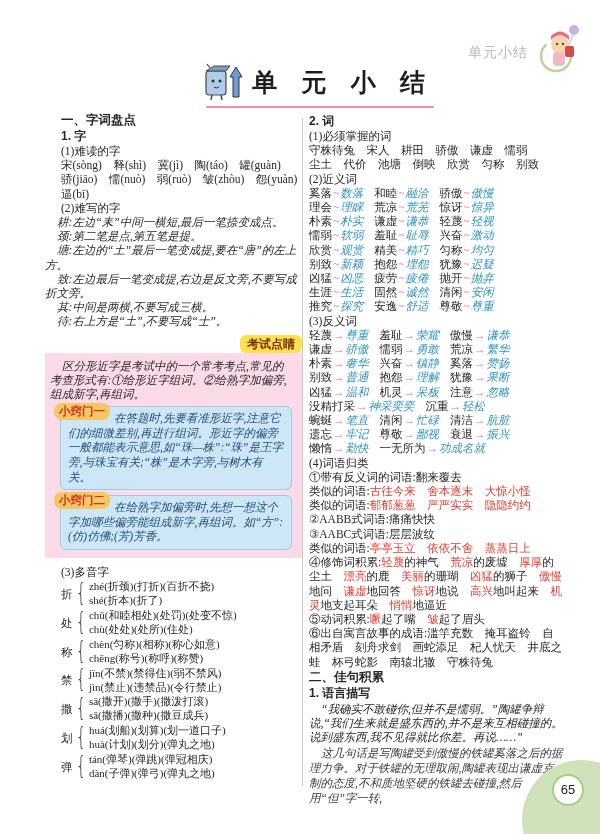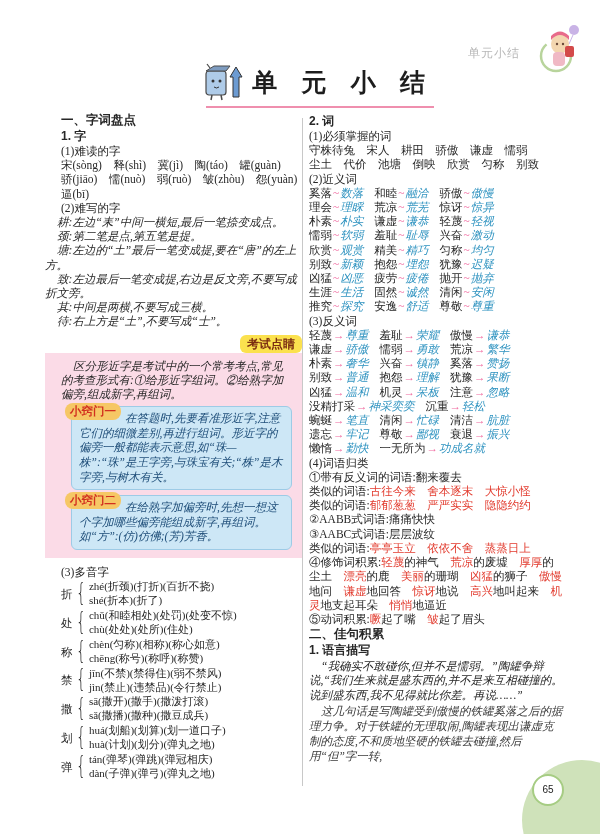--- a/index.html
+++ b/index.html
@@ -1,19 +1,19 @@
 <!DOCTYPE html>
 <html><head>
 <meta charset="utf-8">
 <style>
   html,body{margin:0;padding:0;background:#fff;}
   .page{position:relative;width:600px;height:834px;background:#ffffff;overflow:hidden;
         font-family:"Liberation Serif","DejaVu Serif",serif;color:#272727;font-size:11.5px;line-height:14.2px;}
   
-  .corner-label{position:absolute;top:46px;right:80px;color:#b7b7b7;font-size:12px;letter-spacing:1px;}
+  .corner-label{position:absolute;top:46px;right:72px;color:#b7b7b7;font-size:14px;letter-spacing:1px;}
   .mascot{position:absolute;top:22px;right:16px;width:48px;height:52px;}
   .title-wrap{position:absolute;top:60px;left:206px;width:228px;height:46px;
               border-bottom:2px solid #ef8fae;display:flex;align-items:center;justify-content:flex-end;}
   .title-icon{width:46px;height:40px;flex:0 0 auto;}
   .unit-title{font-size:25px;font-weight:bold;letter-spacing:9px;color:#1d1d1d;white-space:nowrap;
               font-family:"Liberation Serif",serif;margin-left:6px;}
   
   .divider{position:absolute;left:302px;top:118px;width:1px;height:668px;background:#c8c8c8;}
   .col{position:absolute;top:114px;}
   .col.left{left:45px;width:257px;}
@@ -25,42 +25,42 @@
   .para{margin:0;text-indent:1.05em;line-height:14.2px;font-style:italic;}
   .red{color:#e23b2e;}
   .blue{color:#2f93c0;font-style:italic;}
   .conn{color:#f0679e;padding:0 1px;}
   .pair{margin-right:11px;white-space:nowrap;}
   .kai{font-style:italic;}
   
   .exam-badge-row{text-align:right;margin-top:6px;height:18px;}
   .exam-badge{display:inline-block;background:#fbe14e;color:#7b2d12;font-weight:bold;
               font-size:12px;line-height:18px;padding:0 7px;font-family:"Liberation Sans",sans-serif;border-radius:6px;}
-  .panel{background:#fbdbe7;padding:6px 8px 8px 16px;}
+  .panel{background:#fbdbe7;padding:6px 8px 8px 5px;}
   .exam-text{margin-bottom:5px;}
   .bubble{background:#cde7f6;border:1px solid #9dcbe6;border-radius:6px;padding:4px 7px 5px 7px;
           margin:5px 2px 0 10px;color:#1f4e79;line-height:14.6px;}
   .tip-badge{float:left;background:#f6c765;color:#d22f1f;font-weight:bold;border-radius:8px;
              padding:0 5px;margin:-8px 4px 0 -14px;font-size:11.5px;line-height:17px;
              font-family:"Liberation Sans",sans-serif;font-style:normal;}
   
   .poly{display:flex;align-items:center;margin:1px 0;}
   .pch{width:14px;flex:0 0 auto;}
   .brace{font-size:25px;font-weight:300;transform:scaleX(.6);flex:0 0 auto;margin:0 0 2px -2px;
          color:#2a2a2a;font-family:"DejaVu Sans",sans-serif;}
   .pcol{flex:1;line-height:13.9px;font-size:11px;}
   
   .quote{margin-top:1px;}
   .analysis{color:#3a3a3a;line-height:15px;margin-top:2px;}
   
   .green-quarter{position:absolute;right:-42px;bottom:-46px;width:120px;height:120px;border-radius:50%;
                  background:#cfe2ba;}
-  .page-circle{position:absolute;right:36px;bottom:28px;width:28px;height:28px;border-radius:50%;
+  .page-circle{position:absolute;right:16px;bottom:28px;width:28px;height:28px;border-radius:50%;
                background:#fff;border:2px solid #a6cc83;display:flex;align-items:center;justify-content:center;
-               font-size:10px;color:#222;font-family:"Liberation Sans",sans-serif;}
+               font-size:13px;color:#222;font-family:"Liberation Sans",sans-serif;}
 </style>
 </head>
 <body>
 
 <div class="page">
 
   <div class="corner-label">单元小结</div>
   <svg class="mascot" viewBox="0 0 48 52">
     <circle cx="20" cy="34" r="15" fill="none" stroke="#b8d49c" stroke-width="2.5" stroke-dasharray="60 18"></circle>
     <circle cx="38" cy="8" r="5" fill="#c9b3e6"></circle>
@@ -223,20 +223,21 @@
     <div class="ln">(4)词语归类</div>
     <div>
         <div class="ln"><span>①带有反义词的词语:翻来覆去</span></div>
         <div class="ln"><span>类似的词语:</span><span class="red">古往今来　舍本逐末　大惊小怪</span></div>
         <div class="ln"><span>类似的词语:</span><span class="red">郁郁葱葱　严严实实　隐隐约约</span></div>
         <div class="ln"><span>②AABB式词语:痛痛快快</span></div>
         <div class="ln"><span>③AABC式词语:层层波纹</span></div>
         <div class="ln"><span>类似的词语:</span><span class="red">亭亭玉立　依依不舍　蒸蒸日上</span></div>
         <div class="ln"><span>④修饰词积累:</span><span class="red">轻蔑</span><span>的神气　</span><span class="red">荒凉</span><span>的废墟　</span><span class="red">厚厚</span><span>的尘土　</span><span class="red">漂亮</span><span>的鹿　</span><span class="red">美丽</span><span>的珊瑚　</span><span class="red">凶猛</span><span>的狮子　</span><span class="red">傲慢</span><span>地问　</span><span class="red">谦虚</span><span>地回答　</span><span class="red">惊讶</span><span>地说　</span><span class="red">高兴</span><span>地叫起来　</span><span class="red">机灵</span><span>地支起耳朵　</span><span class="red">悄悄</span><span>地逼近</span></div>
         <div class="ln"><span>⑤动词积累:</span><span class="red">噘</span><span>起了嘴　</span><span class="red">皱</span><span>起了眉头</span></div>
+        <div class="ln"><span>⑥出自寓言故事的成语:滥竽充数　掩耳盗铃　自相矛盾　刻舟求剑　画蛇添足　杞人忧天　井底之蛙　杯弓蛇影　南辕北辙　守株待兔</span></div>
       </div>
     <div class="h1" style="margin-top:2px;">二、佳句积累</div>
     <div class="h2">1. 语言描写</div>
     <p class="para quote">“我确实不敢碰你,但并不是懦弱。”陶罐争辩说,“我们生来就是盛东西的,并不是来互相碰撞的。说到盛东西,我不见得就比你差。再说……”</p>
     <p class="para kai analysis">这几句话是写陶罐受到傲慢的铁罐奚落之后的据理力争。对于铁罐的无理取闹,陶罐表现出谦虚克制的态度,不和质地坚硬的铁罐去碰撞,然后用“但”字一转,</p>
   </div>
 
   <div class="green-quarter"></div>
   <div class="page-circle">65</div>
 </div>

